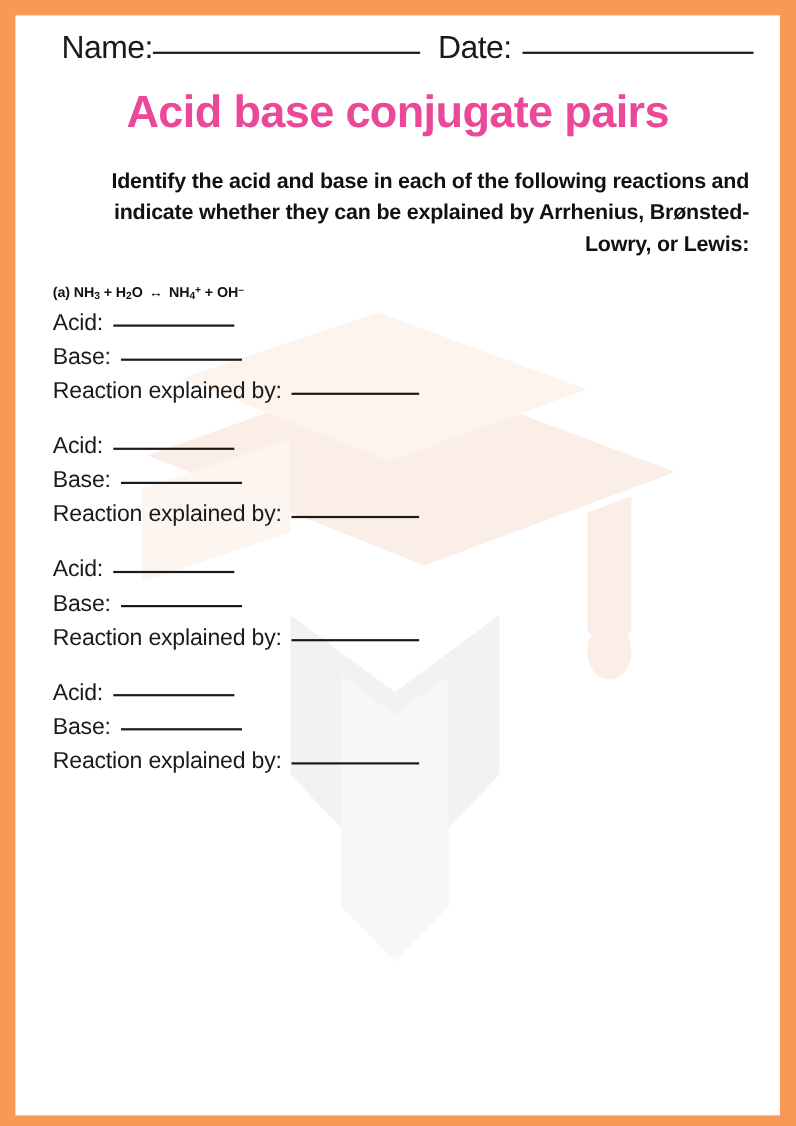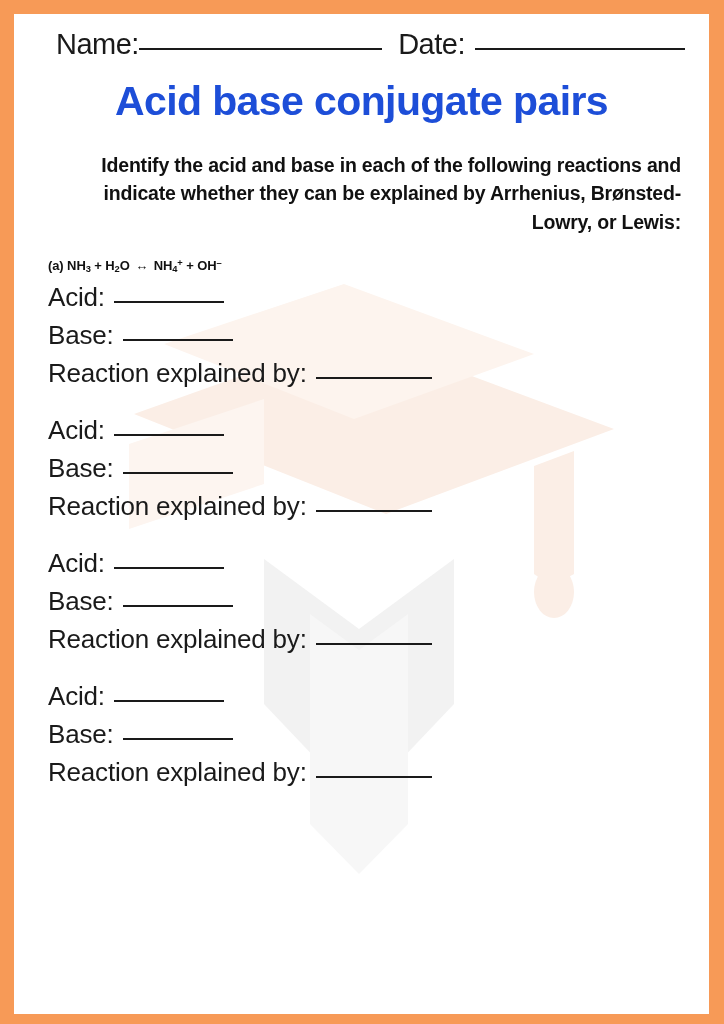--- a/index.html
+++ b/index.html
@@ -69,21 +69,21 @@
     top: -4px;
   }
   .nd-rule.name-rule { margin-right: 16px; }
   .nd-rule.date-rule { margin-left: 10px; max-width: 210px; }
 
   
   .title {
     text-align: center;
     font-size: 41px;
     font-weight: 700;
-    color: #1d4ed8;
+    color: #ec4899;
     letter-spacing: -0.6px;
     margin-top: 18px;
     margin-bottom: 0;
     line-height: 1.1;
   }
 
   
   .instructions {
     margin-top: 27px;
     padding: 0 6px 0 12px;
@@ -116,21 +116,21 @@
   .equation sup {
     font-size: 0.72em;
     vertical-align: 0.42em;
     font-weight: 700;
   }
   .arrow { padding: 0 2px; }
 
   .fieldrow {
     display: flex;
     align-items: baseline;
-    font-size: 26px;
+    font-size: 21px;
     font-weight: 400;
     color: #1a1a1a;
     letter-spacing: -0.2px;
     margin-bottom: 7px;
   }
   .fieldrow:last-child { margin-bottom: 0; }
   .field-label { white-space: nowrap; }
   .blank {
     display: inline-block;
     border-bottom: 2px solid #1a1a1a;

